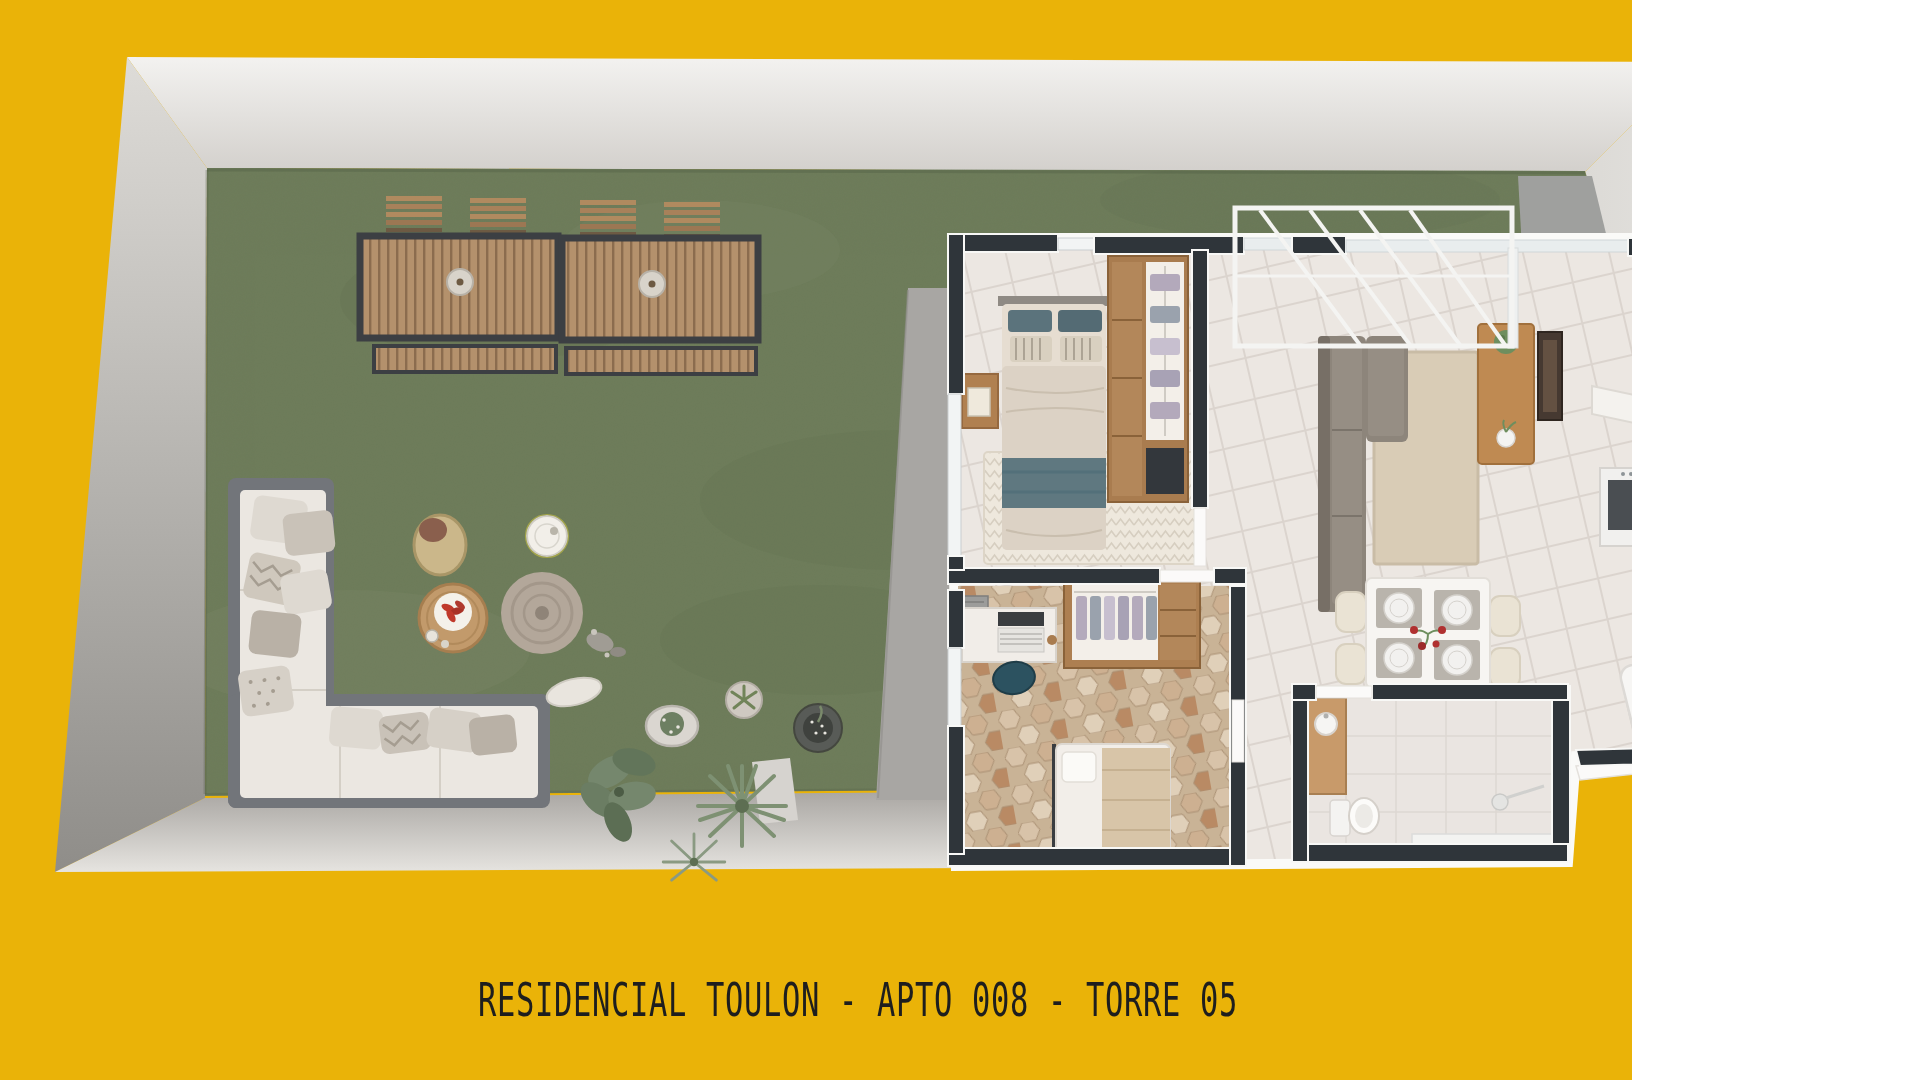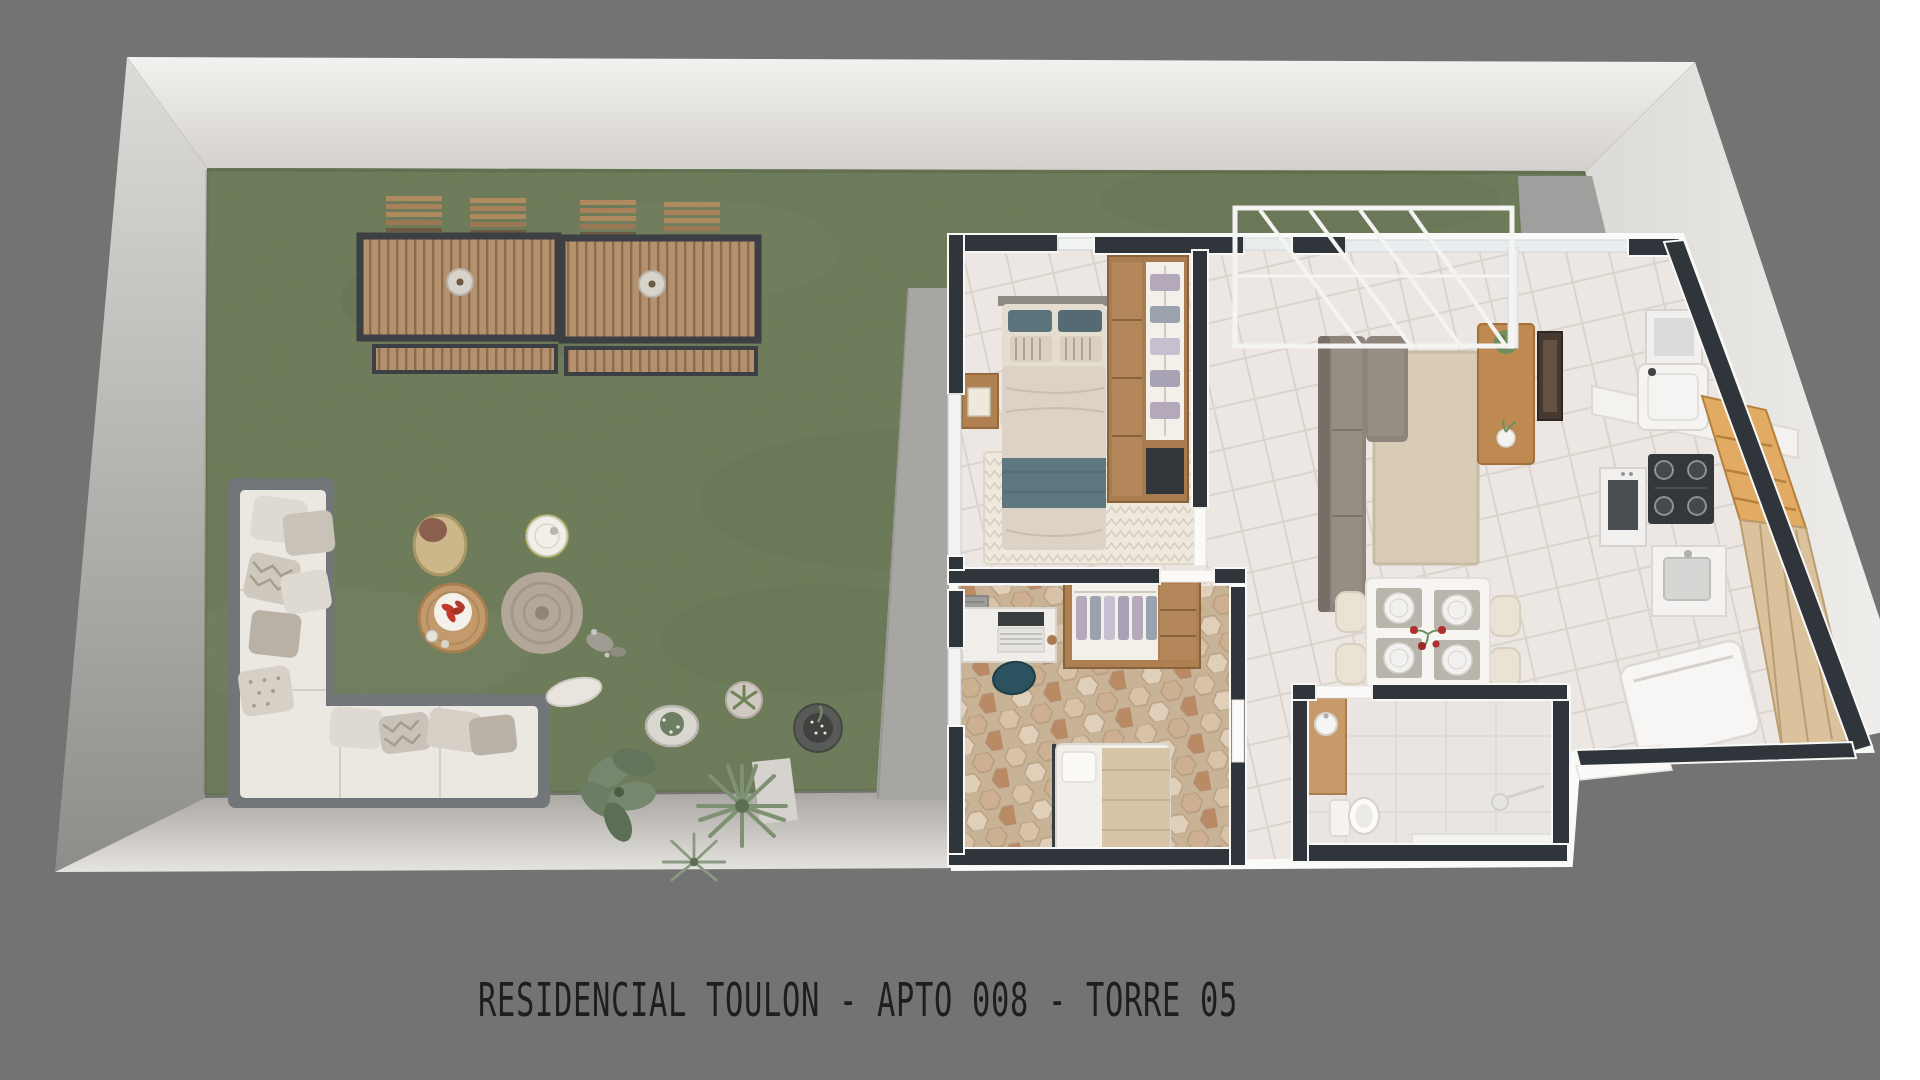--- a/index.html
+++ b/index.html
@@ -1,16 +1,16 @@
 <!DOCTYPE html>
 <html><head>
 <meta charset="utf-8">
 <style>
   html,body{margin:0;padding:0;background:#ffffff;}
-  .stage{position:relative;width:1880px;height:1080px;background:#737373;overflow:hidden;
+  .stage{position:relative;width:1632px;height:1080px;background:#eab308;overflow:hidden;
          font-family:"DejaVu Sans Mono","Liberation Mono",monospace;}
   svg{display:block;}
   text.caption{fill:#1e1e1e;letter-spacing:1px;}
 </style>
 </head>
 <body>
 
 <div class="stage">
 <svg width="1920" height="1080" viewBox="0 0 1920 1080">
   <defs>

